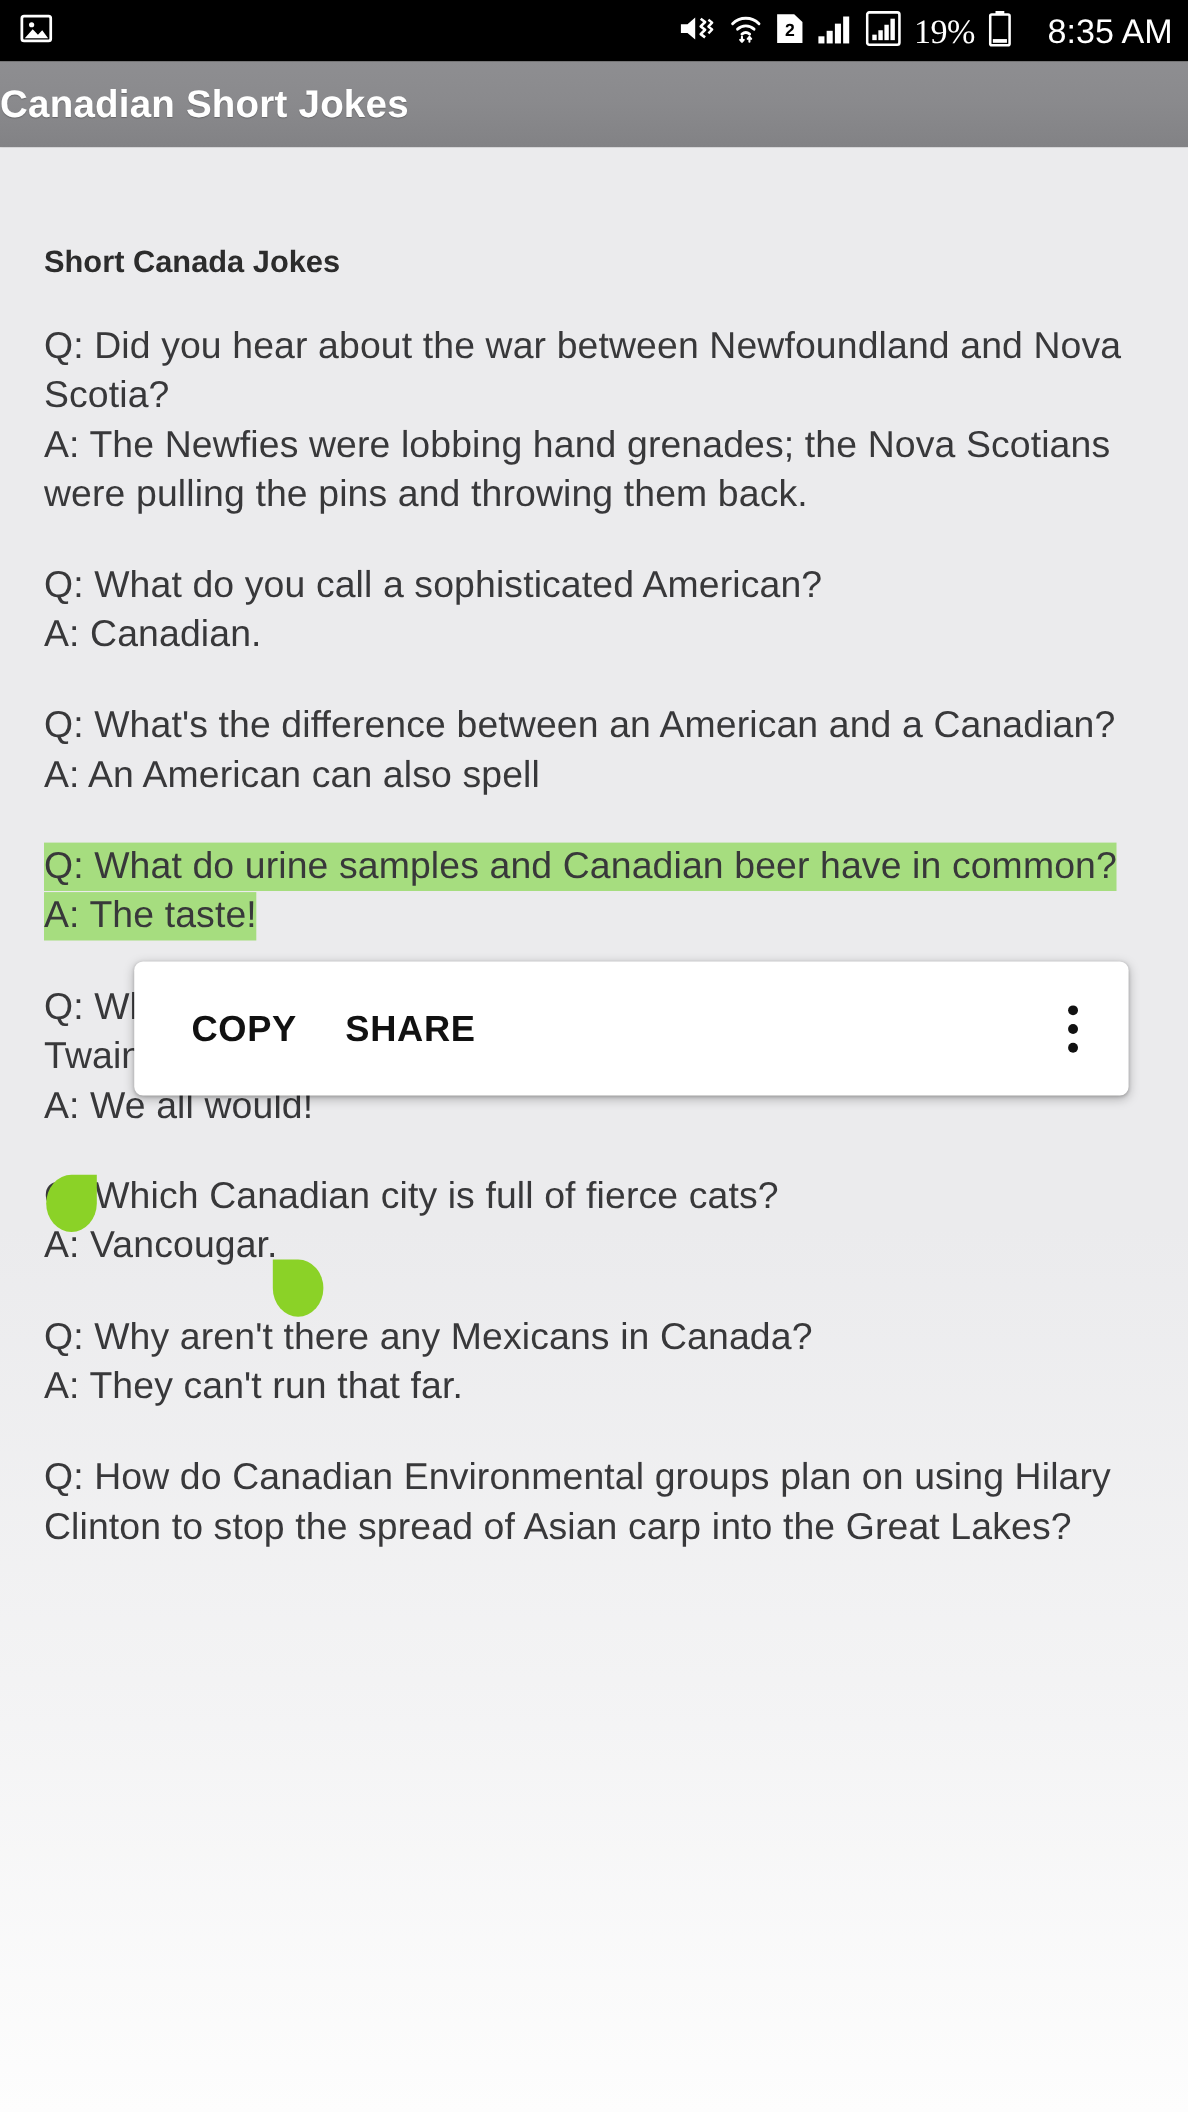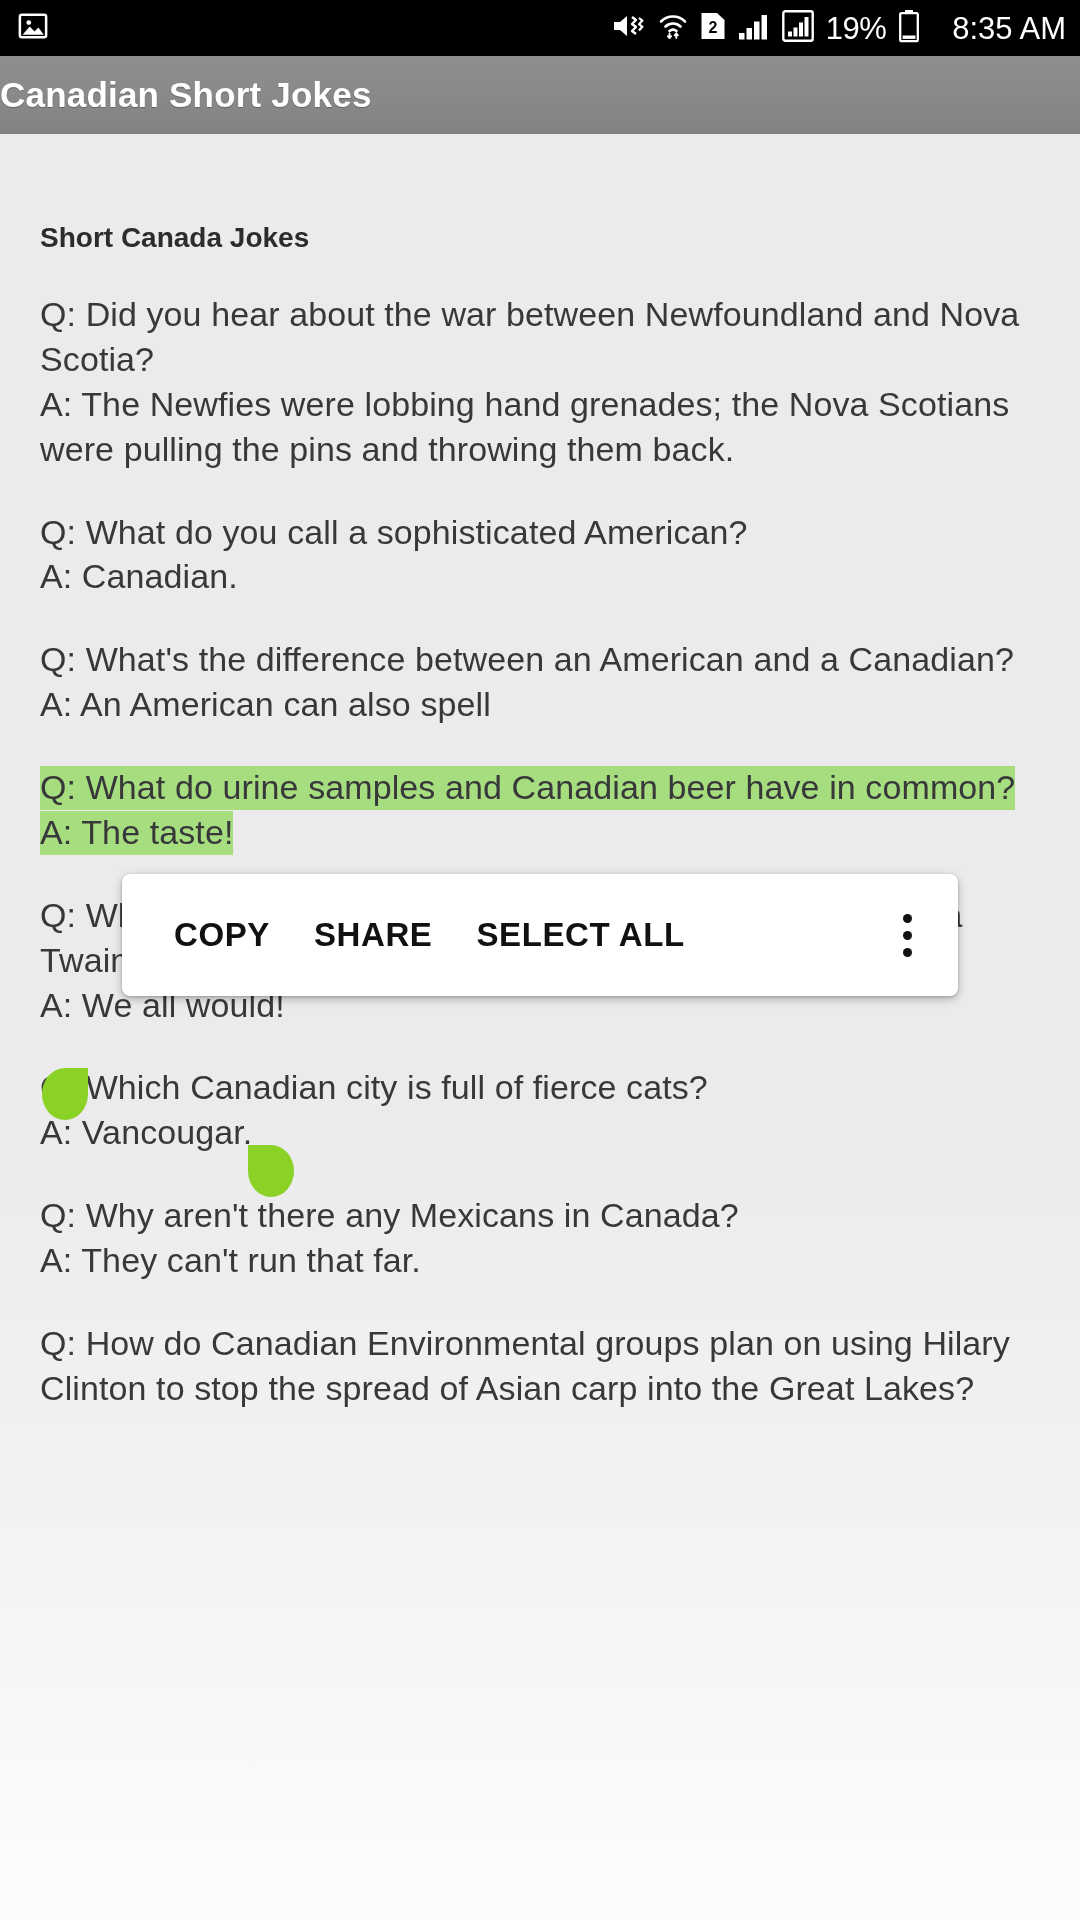--- a/index.html
+++ b/index.html
@@ -25,21 +25,21 @@
     color: #ffffff;
   }
   #status-left { display: flex; align-items: center; gap: 10px; }
   #status-right {
     margin-left: auto;
     display: flex; align-items: center; gap: 12px;
   }
   .sb-icon { display: block; }
   #battery-pct {
     font-size: 31px; letter-spacing: -0.5px;
-    font-family: Liberation Sans, sans-serif;
+    font-family: Liberation Serif, serif;
     line-height: 1;
   }
   #status-clock {
     font-size: 31px; letter-spacing: 0px; line-height: 1;
     margin-left: 20px;
   }
 
   
   #action-bar {
     position: absolute; top: 56px; left: 0;
@@ -115,21 +115,21 @@
     border-bottom-left-radius: 50%;
     border-bottom-right-radius: 50%;
     border-top-right-radius: 50%;
     border-top-left-radius: 0;
   }
 
   
   #text-action-menu {
     position: absolute;
     left: 122px; top: 874px;
-    width: 836px; height: 122px;
+    width: 904px; height: 122px;
     background: #ffffff;
     border-radius: 8px;
     box-shadow: 0 3px 10px rgba(0,0,0,0.26), 0 1px 3px rgba(0,0,0,0.18);
     display: flex;
     align-items: center;
     padding: 0 20px 0 30px;
   }
   .menu-item {
     font-size: 33px;
     font-weight: bold;
@@ -253,21 +253,20 @@
 A: They can't run that far.</div>
     <div class="joke">Q: How do Canadian Environmental groups plan on using Hilary Clinton to stop the spread of Asian carp into the Great Lakes?</div>
   </div>
 
   <div class="handle" id="handle-start"></div>
   <div class="handle" id="handle-end"></div>
 
   <div id="text-action-menu">
     <div class="menu-item">COPY</div>
     <div class="menu-item">SHARE</div>
-    <div class="menu-item">SELECT ALL</div>
     <div id="menu-overflow">
       <span class="dot"></span>
       <span class="dot"></span>
       <span class="dot"></span>
     </div>
   </div>
 
 </div>
 
 </body></html>

